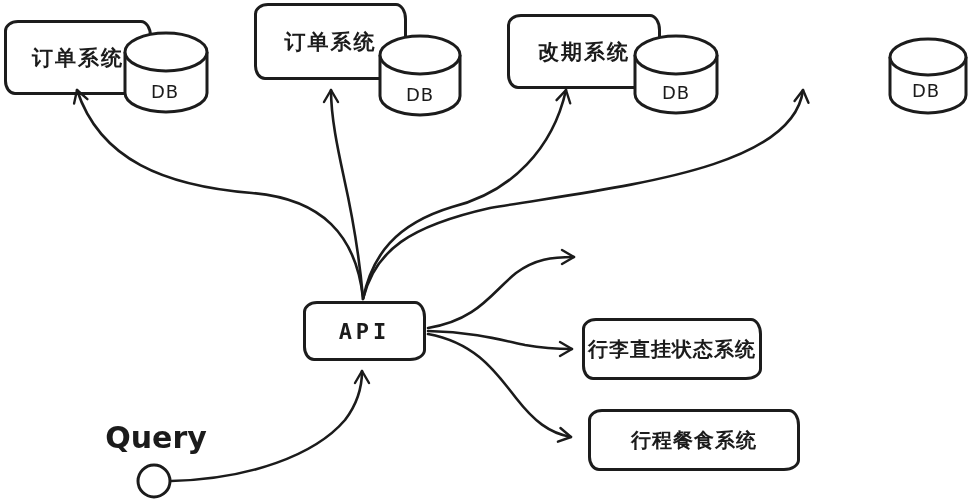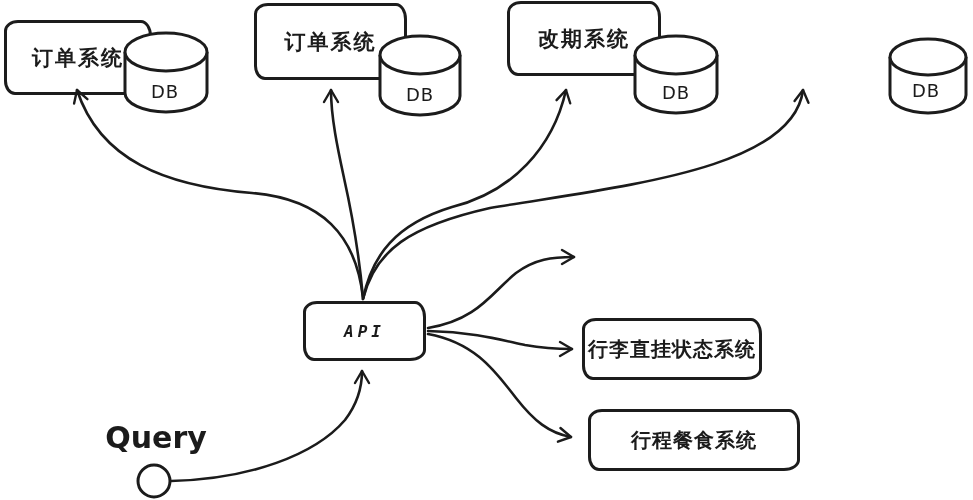--- a/index.html
+++ b/index.html
@@ -21,23 +21,22 @@
     z-index:1;
   }
   .node .label{
     font-size:21px;
     font-weight:bold;
     letter-spacing:2px;
     white-space:nowrap;
   }
   .node.api-node .label{
     font-family:"DejaVu Sans Mono","Liberation Mono",monospace;
-    font-size:16px;
+    font-size:22px;
     letter-spacing:4px;
-    font-style:italic;
   }
   .node.right-node .label{font-size:20px;letter-spacing:1px;}
   svg.wires{
     position:absolute;left:0;top:0;z-index:2;
     pointer-events:none;
   }
   .db-label{
     position:absolute;z-index:3;
     transform:translate(-50%,-50%);
     font-size:18px;font-weight:normal;letter-spacing:1px;
@@ -52,21 +51,21 @@
 <body>
 
 <div class="canvas">
 
   <div class="node top" style="left:4px;top:20px;width:148px;height:75px">
     <span class="label">订单系统</span>
   </div>
   <div class="node top" style="left:254px;top:3px;width:153px;height:77px">
     <span class="label">订单系统</span>
   </div>
-  <div class="node top" style="left:507px;top:1px;width:154px;height:75px">
+  <div class="node top" style="left:507px;top:14px;width:154px;height:75px">
     <span class="label">改期系统</span>
   </div>
 
   <div class="node api-node" style="left:303px;top:301px;width:123px;height:60px">
     <span class="label">API</span>
   </div>
 
   <div class="node right-node" style="left:582px;top:318px;width:180px;height:62px">
     <span class="label">行李直挂状态系统</span>
   </div>

